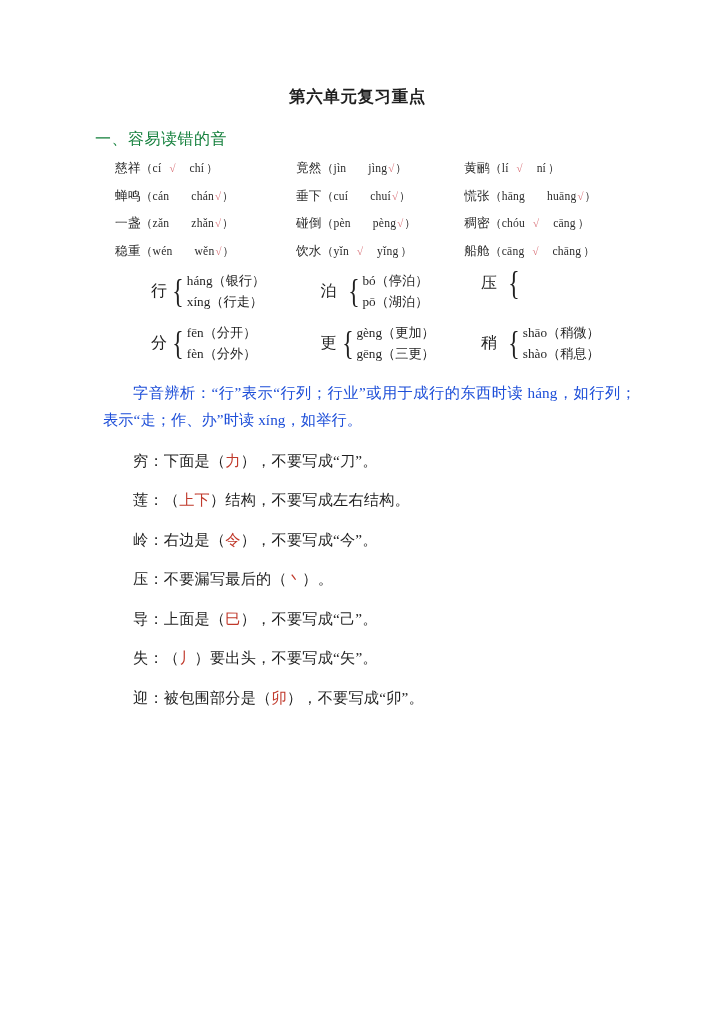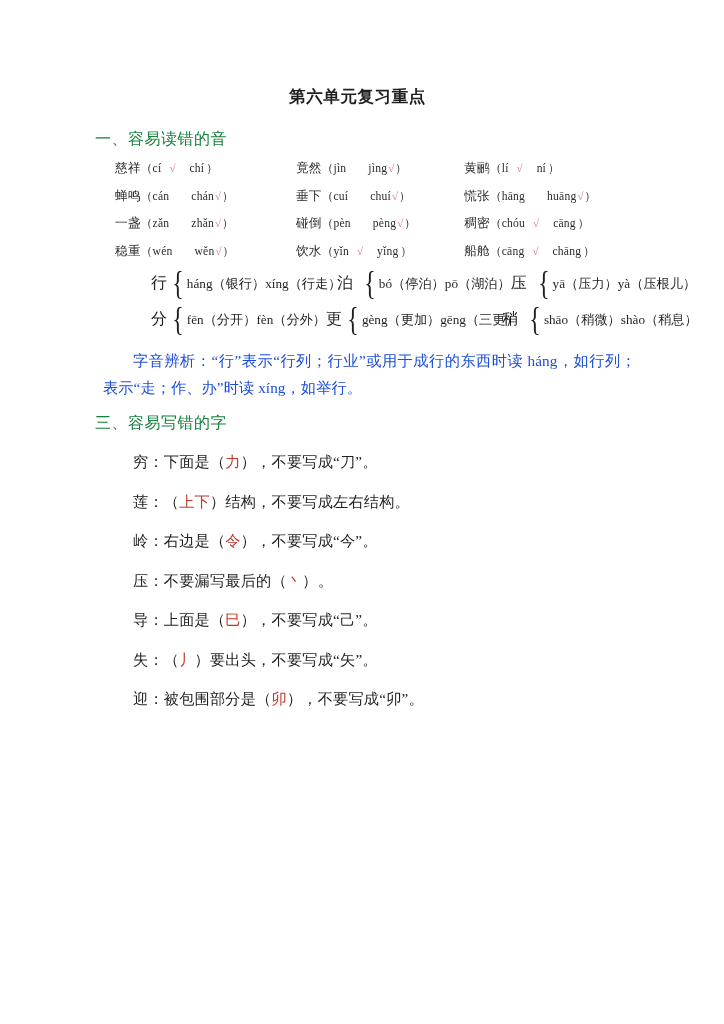--- a/index.html
+++ b/index.html
@@ -107,20 +107,21 @@
     font-size: 33px;
     line-height: 0.82;
     font-family: "Liberation Serif", "DejaVu Serif", serif;
     color: #1f1f1f;
     transform: scaleX(0.72);
     display: inline-block;
     margin: 0 1px;
   }
   .poly-readings {
     display: flex;
+    flex-direction: column;
     justify-content: center;
   }
   .poly-readings div {
     font-size: 13.2px;
     line-height: 1.62;
     color: #1f1f1f;
     white-space: nowrap;
   }
 
   
@@ -203,24 +204,20 @@
         <span class="poly-char spaced">泊</span>
         <span class="brace">{</span>
         <span class="poly-readings">
           <div>bó（停泊）</div>
           <div>pō（湖泊）</div>
         </span>
       </div>
       <div class="poly-group g3">
         <span class="poly-char spaced">压</span>
         <span class="brace">{</span>
-        <span class="poly-readings">
-          <div>yā（压力）</div>
-          <div>yà（压根儿）</div>
-        </span>
       </div>
     </div>
 
     <div class="poly-row">
       <div class="poly-group g1">
         <span class="poly-char">分</span>
         <span class="brace">{</span>
         <span class="poly-readings">
           <div>fēn（分开）</div>
           <div>fèn（分外）</div>
@@ -240,21 +237,20 @@
         <span class="poly-readings">
           <div>shāo（稍微）</div>
           <div>shào（稍息）</div>
         </span>
       </div>
     </div>
   </div>
 
   <p class="para indent2 sp-top">字音辨析：“行”表示“行列；行业”或用于成行的东西时读 háng，如行列；表示“走；作、办”时读 xíng，如举行。</p>
 
-  <div class="section-heading" style="margin-top:12px;">三、容易写错的字</div>
 
   <div class="char-list">
     <div class="item"><span>穷</span><span>：下面是（</span><span class="red">力</span><span>），不要写成“刀”。</span></div>
     <div class="item"><span>莲</span><span>：（</span><span class="red">上下</span><span>）结构，不要写成左右结构。</span></div>
     <div class="item"><span>岭</span><span>：右边是（</span><span class="red">令</span><span>），不要写成“今”。</span></div>
     <div class="item"><span>压</span><span>：不要漏写最后的（</span><span class="red">丶</span><span>）。</span></div>
     <div class="item"><span>导</span><span>：上面是（</span><span class="red">巳</span><span>），不要写成“己”。</span></div>
     <div class="item"><span>失</span><span>：（</span><span class="red">丿</span><span>）要出头，不要写成“矢”。</span></div>
     <div class="item"><span>迎</span><span>：被包围部分是（</span><span class="red">卯</span><span>），不要写成“卯”。</span></div>
   </div>

